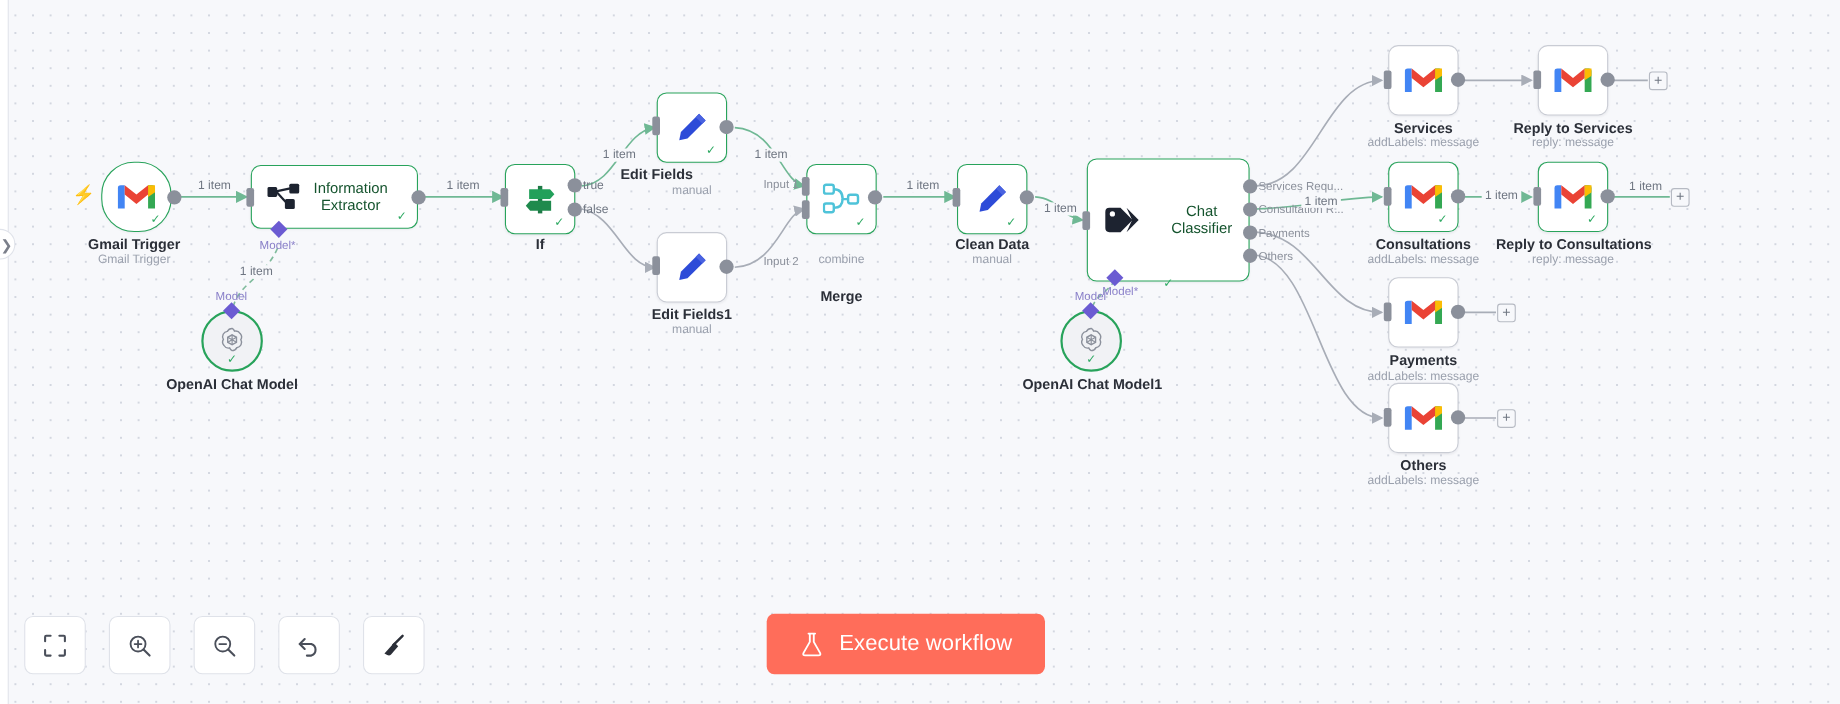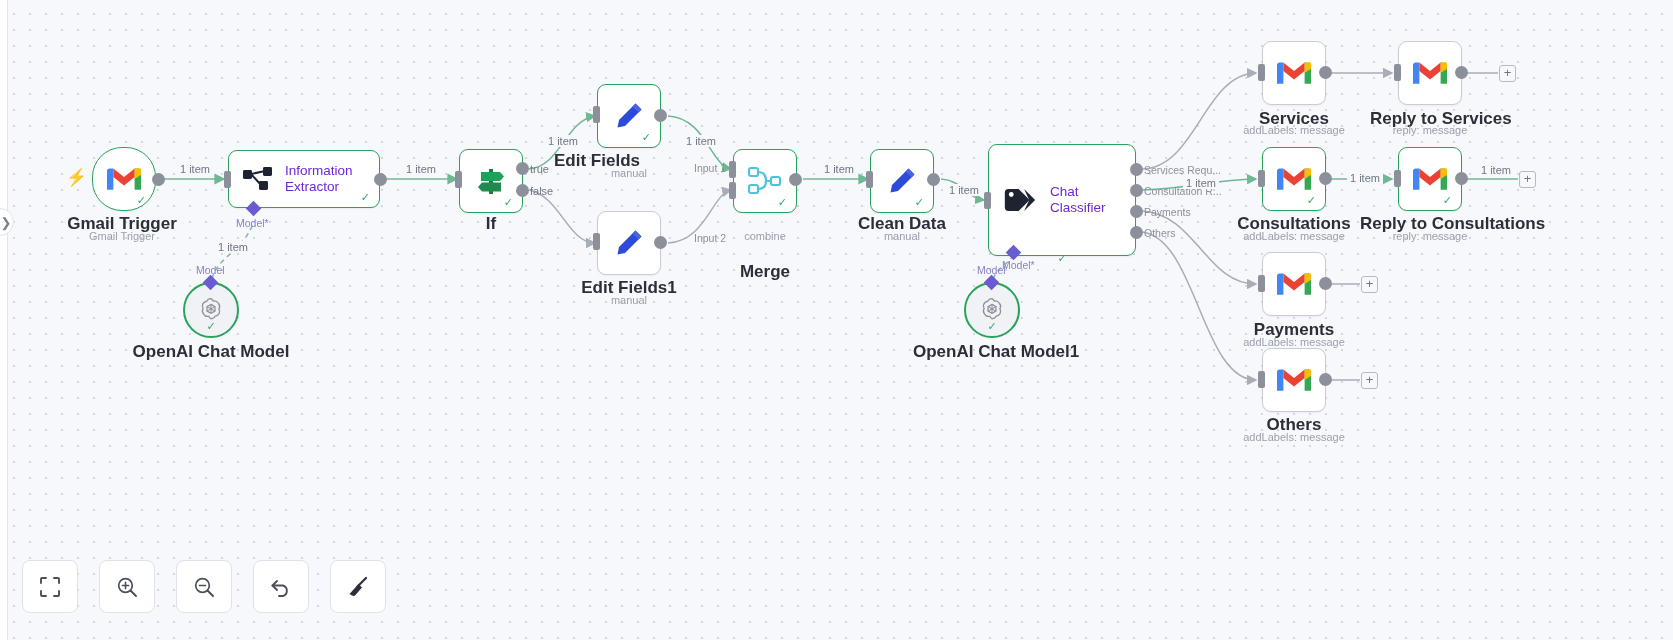--- a/index.html
+++ b/index.html
@@ -46,31 +46,31 @@
   .node.ok { border-color: #28a35b; }
   .node.square { width: 64px; height: 64px; justify-content: center; }
   .node.wide { padding-left: 14px; }
   .node .check {
     position: absolute; right: 9px; bottom: 4px;
     color: #2faa63; font-size: 11px; line-height: 1;
   }
   .node-label {
     position: absolute; z-index: 6;
     text-align: center;
-    font-size: 17px; font-weight: 700; color: #2b2f38;
+    font-size: 13px; font-weight: 700; color: #2b2f38;
     white-space: nowrap;
   }
   .node-sub {
     position: absolute; z-index: 6;
     text-align: center;
     font-size: 11px; color: #9aa0ad; white-space: nowrap;
   }
   .node-title {
-    font-size: 13.5px; color: #6d28d9; line-height: 1.22;
-    margin-left: 12px; font-weight: 400;
+    font-size: 13.5px; color: #14532d; line-height: 1.22;
+    margin-left: 12px; font-weight: 400; text-align: center;
   }
 
   
   .node-circle {
     position: absolute; z-index: 5;
     width: 56px; height: 56px; border-radius: 50%;
     background: #f1f2f5; border: 2px solid #28a35b;
     display: flex; align-items: center; justify-content: center;
   }
   .node-circle .check { position: absolute; left: 50%; transform: translateX(-50%); bottom: 3px; color:#2faa63; font-size: 11px; }
@@ -465,14 +465,20 @@
       </svg>
     </div>
     <div class="tool-btn">
       <svg width="24" height="24" viewBox="0 0 24 24">
         <path d="M20 3 L11.5 11.5" stroke="#2b2f38" stroke-width="2.2" stroke-linecap="round"></path>
         <path d="M12.5 9 L16 12.5 L9.5 20 Q8 21.5 6 20.5 L3.5 19 Z" fill="#2b2f38"></path>
       </svg>
     </div>
   </div>
 
+  <button id="execute-btn" style="background:#ff6d5a;">
+    <svg width="22" height="24" viewBox="0 0 22 24">
+      <path d="M8 2 H14 M9.2 2 V9.5 L3.5 19.5 Q2.4 21.8 5 21.8 H17 Q19.6 21.8 18.5 19.5 L12.8 9.5 V2" fill="none" stroke="#ffffff" stroke-width="1.7" stroke-linecap="round" stroke-linejoin="round"></path>
+    </svg>
+    <span>Execute workflow</span>
+  </button>
 
 </div>
 
 </body></html>

